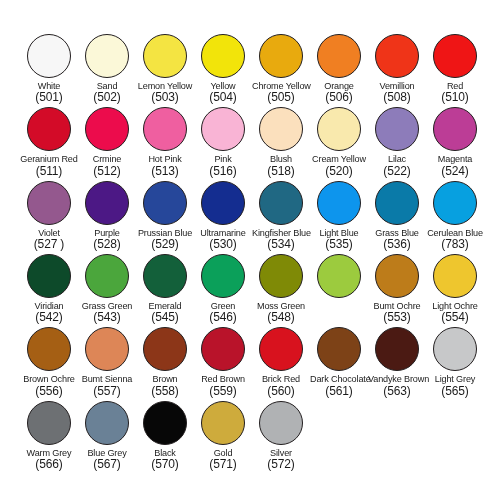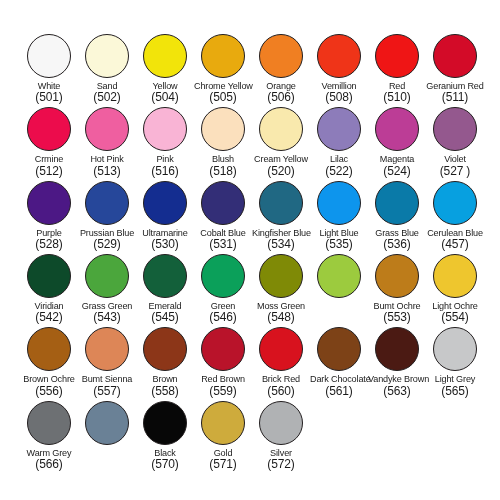--- a/index.html
+++ b/index.html
@@ -78,20 +78,27 @@
         </div>
       </div>
       <div class="swatch-cell">
         <div class="swatch-dot" style="background-color: rgb(251, 248, 216);"></div>
         <div class="swatch-labels">
           <span class="swatch-name">Sand</span>
           <span class="swatch-code">(502)</span>
         </div>
       </div>
       <div class="swatch-cell">
+        <div class="swatch-dot" style="background-color: rgb(244, 228, 66);"></div>
+        <div class="swatch-labels">
+          <span class="swatch-name">Lemon Yellow</span>
+          <span class="swatch-code">(503)</span>
+        </div>
+      </div>
+      <div class="swatch-cell">
         <div class="swatch-dot" style="background-color: rgb(242, 228, 10);"></div>
         <div class="swatch-labels">
           <span class="swatch-name">Yellow</span>
           <span class="swatch-code">(504)</span>
         </div>
       </div>
       <div class="swatch-cell">
         <div class="swatch-dot" style="background-color: rgb(232, 170, 14);"></div>
         <div class="swatch-labels">
           <span class="swatch-name">Chrome Yellow</span>
@@ -197,27 +204,20 @@
         </div>
       </div>
       <div class="swatch-cell">
         <div class="swatch-dot" style="background-color: rgb(20, 45, 144);"></div>
         <div class="swatch-labels">
           <span class="swatch-name">Ultramarine</span>
           <span class="swatch-code">(530)</span>
         </div>
       </div>
       <div class="swatch-cell">
-        <div class="swatch-dot" style="background-color: rgb(51, 46, 119);"></div>
-        <div class="swatch-labels">
-          <span class="swatch-name">Cobalt Blue</span>
-          <span class="swatch-code">(531)</span>
-        </div>
-      </div>
-      <div class="swatch-cell">
         <div class="swatch-dot" style="background-color: rgb(32, 104, 131);"></div>
         <div class="swatch-labels">
           <span class="swatch-name">Kingfisher Blue</span>
           <span class="swatch-code">(534)</span>
         </div>
       </div>
       <div class="swatch-cell">
         <div class="swatch-dot" style="background-color: rgb(13, 149, 237);"></div>
         <div class="swatch-labels">
           <span class="swatch-name">Light Blue</span>
@@ -228,21 +228,21 @@
         <div class="swatch-dot" style="background-color: rgb(10, 122, 168);"></div>
         <div class="swatch-labels">
           <span class="swatch-name">Grass Blue</span>
           <span class="swatch-code">(536)</span>
         </div>
       </div>
       <div class="swatch-cell">
         <div class="swatch-dot" style="background-color: rgb(7, 160, 224);"></div>
         <div class="swatch-labels">
           <span class="swatch-name">Cerulean Blue</span>
-          <span class="swatch-code">(457)</span>
+          <span class="swatch-code">(783)</span>
         </div>
       </div>
       <div class="swatch-cell">
         <div class="swatch-dot" style="background-color: rgb(13, 74, 42);"></div>
         <div class="swatch-labels">
           <span class="swatch-name">Viridian</span>
           <span class="swatch-code">(542)</span>
         </div>
       </div>
       <div class="swatch-cell">
@@ -348,20 +348,24 @@
       </div>
       <div class="swatch-cell">
         <div class="swatch-dot" style="background-color: rgb(109, 112, 115);"></div>
         <div class="swatch-labels">
           <span class="swatch-name">Warm Grey</span>
           <span class="swatch-code">(566)</span>
         </div>
       </div>
       <div class="swatch-cell">
         <div class="swatch-dot" style="background-color: rgb(106, 129, 150);"></div>
+        <div class="swatch-labels">
+          <span class="swatch-name">Blue Grey</span>
+          <span class="swatch-code">(567)</span>
+        </div>
       </div>
       <div class="swatch-cell">
         <div class="swatch-dot" style="background-color: rgb(7, 7, 7);"></div>
         <div class="swatch-labels">
           <span class="swatch-name">Black</span>
           <span class="swatch-code">(570)</span>
         </div>
       </div>
       <div class="swatch-cell">
         <div class="swatch-dot" style="background-color: rgb(206, 171, 60);"></div>

